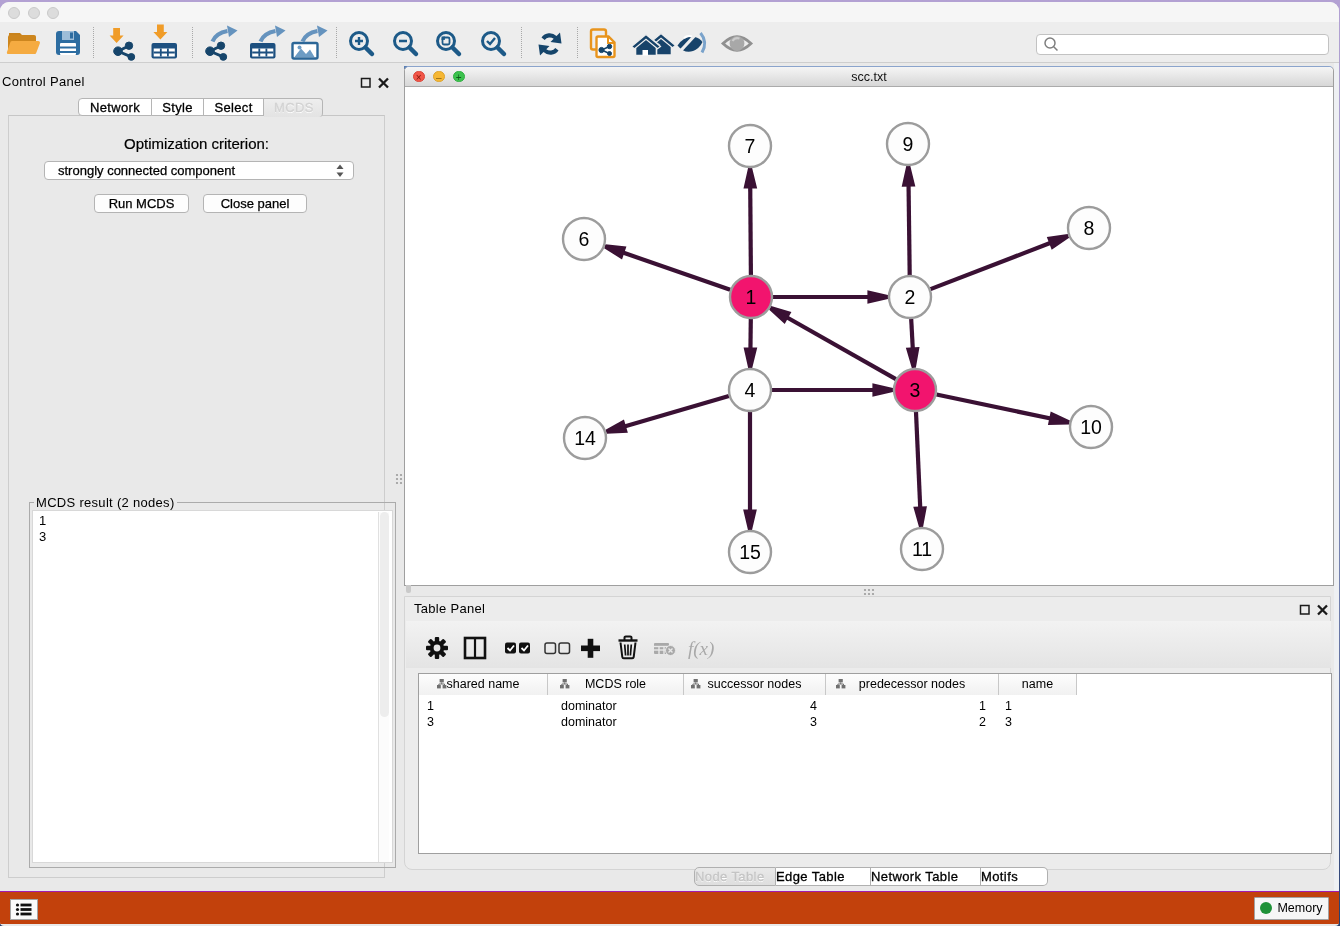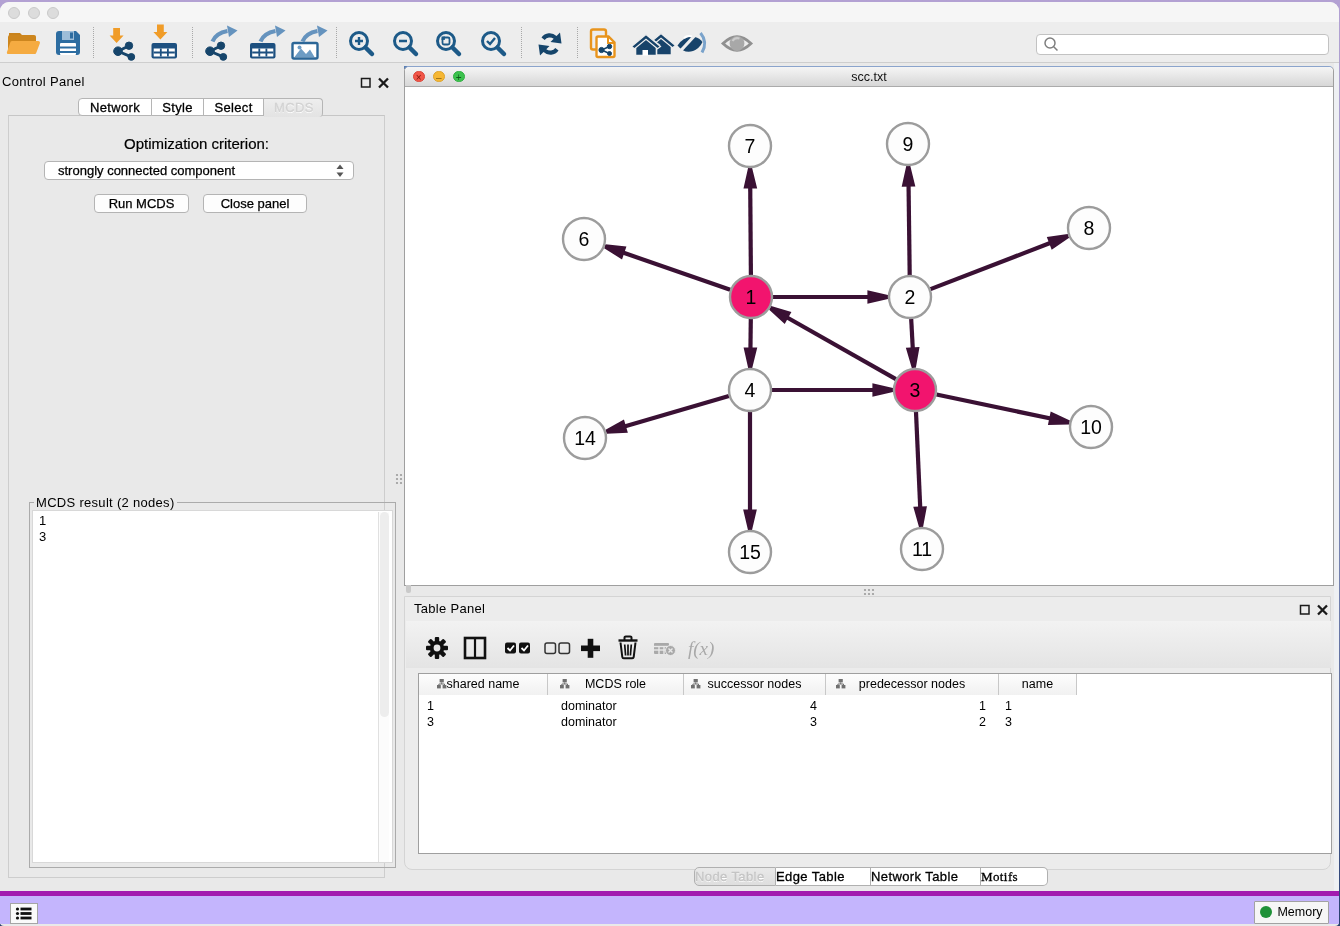--- a/index.html
+++ b/index.html
@@ -15,21 +15,21 @@
 #apptitle { position:absolute; top:2px; left:0; width:100%; text-align:center;
   font-size:13px; letter-spacing:0.5px; color:#ababab; }
 
 #toolbar { position:absolute; left:0; top:20px; width:100%; height:41px;
   background:#ededed; border-bottom:1px solid #cecece; }
 .tsep { position:absolute; top:5px; height:31px; width:0; border-left:1px dotted #a9a9a9; }
 #search { position:absolute; left:1036px; top:12px; width:293px; height:21px;
   background:#fff; border:1px solid #c2c2c2; border-radius:4px; }
 
 #statusbar { position:absolute; left:0; top:889px; width:100%; height:33px;
-  background:#c4b5fd; border-top:5px solid #a21caf; }
+  background:#c2410c; border-top:1px solid #a21caf; }
 #listbtn { position:absolute; left:10px; top:7px; width:28px; height:21px;
   background:#fafafa; border:1px solid #a5a5a5; }
 #membtn { position:absolute; left:1254px; top:5px; width:75px; height:23px;
   background:#f6f6f6; border:1px solid #a2a2a2; border-radius:1px;
   font-size:12.5px; color:#000; line-height:21px; text-align:center; }
 #membtn .dot { display:inline-block; width:12px; height:12px; border-radius:50%;
   background:#1f9138; margin-right:5px; vertical-align:-2px; }
 
 #cpanel { position:absolute; left:0; top:63px; width:393px; height:828px; background:#e9e9e9; }
 #cpanel h1 { position:absolute; left:2px; top:9px; font-size:13px; letter-spacing:0.3px; font-weight:normal; color:#000; }
@@ -79,21 +79,21 @@
   background:#fff; border:1px solid #9f9f9f; }
 .th { position:absolute; top:0; height:21px; border-right:1px solid #c8c8c8;
   background:linear-gradient(#fdfdfd,#f1f1f1); font-size:12.5px; text-align:center; line-height:21px; }
 .td { position:absolute; font-size:12.5px; height:16px; line-height:16px; }
 
 #btabs { position:absolute; left:694px; top:865px; height:19px; display:flex; }
 .btab { height:19px; font-size:13px; letter-spacing:0.4px; -webkit-text-stroke:0.3px; line-height:17px; text-align:left;
   background:#fff; border:1px solid #b0b0b0; border-left:none; white-space:nowrap; }
 .btab.first { border-left:1px solid #b0b0b0; border-radius:5px 0 0 5px; }
 .btab.sel { background:linear-gradient(#e9e9e9,#dedede); color:#c4c4c4; text-shadow:0 1px 0 #fff; }
-.btab.last { border-radius:0 5px 5px 0;font-family:Liberation Serif, serif; }
+.btab.last { border-radius:0 5px 5px 0; }
 svg { position:absolute; overflow:visible; }
 </style>
 </head>
 <body>
 <div id="win">
 
 <div id="titlebar">
   <div class="tl" style="left:8px"></div>
   <div class="tl" style="left:27.5px"></div>
   <div class="tl" style="left:47px"></div>

